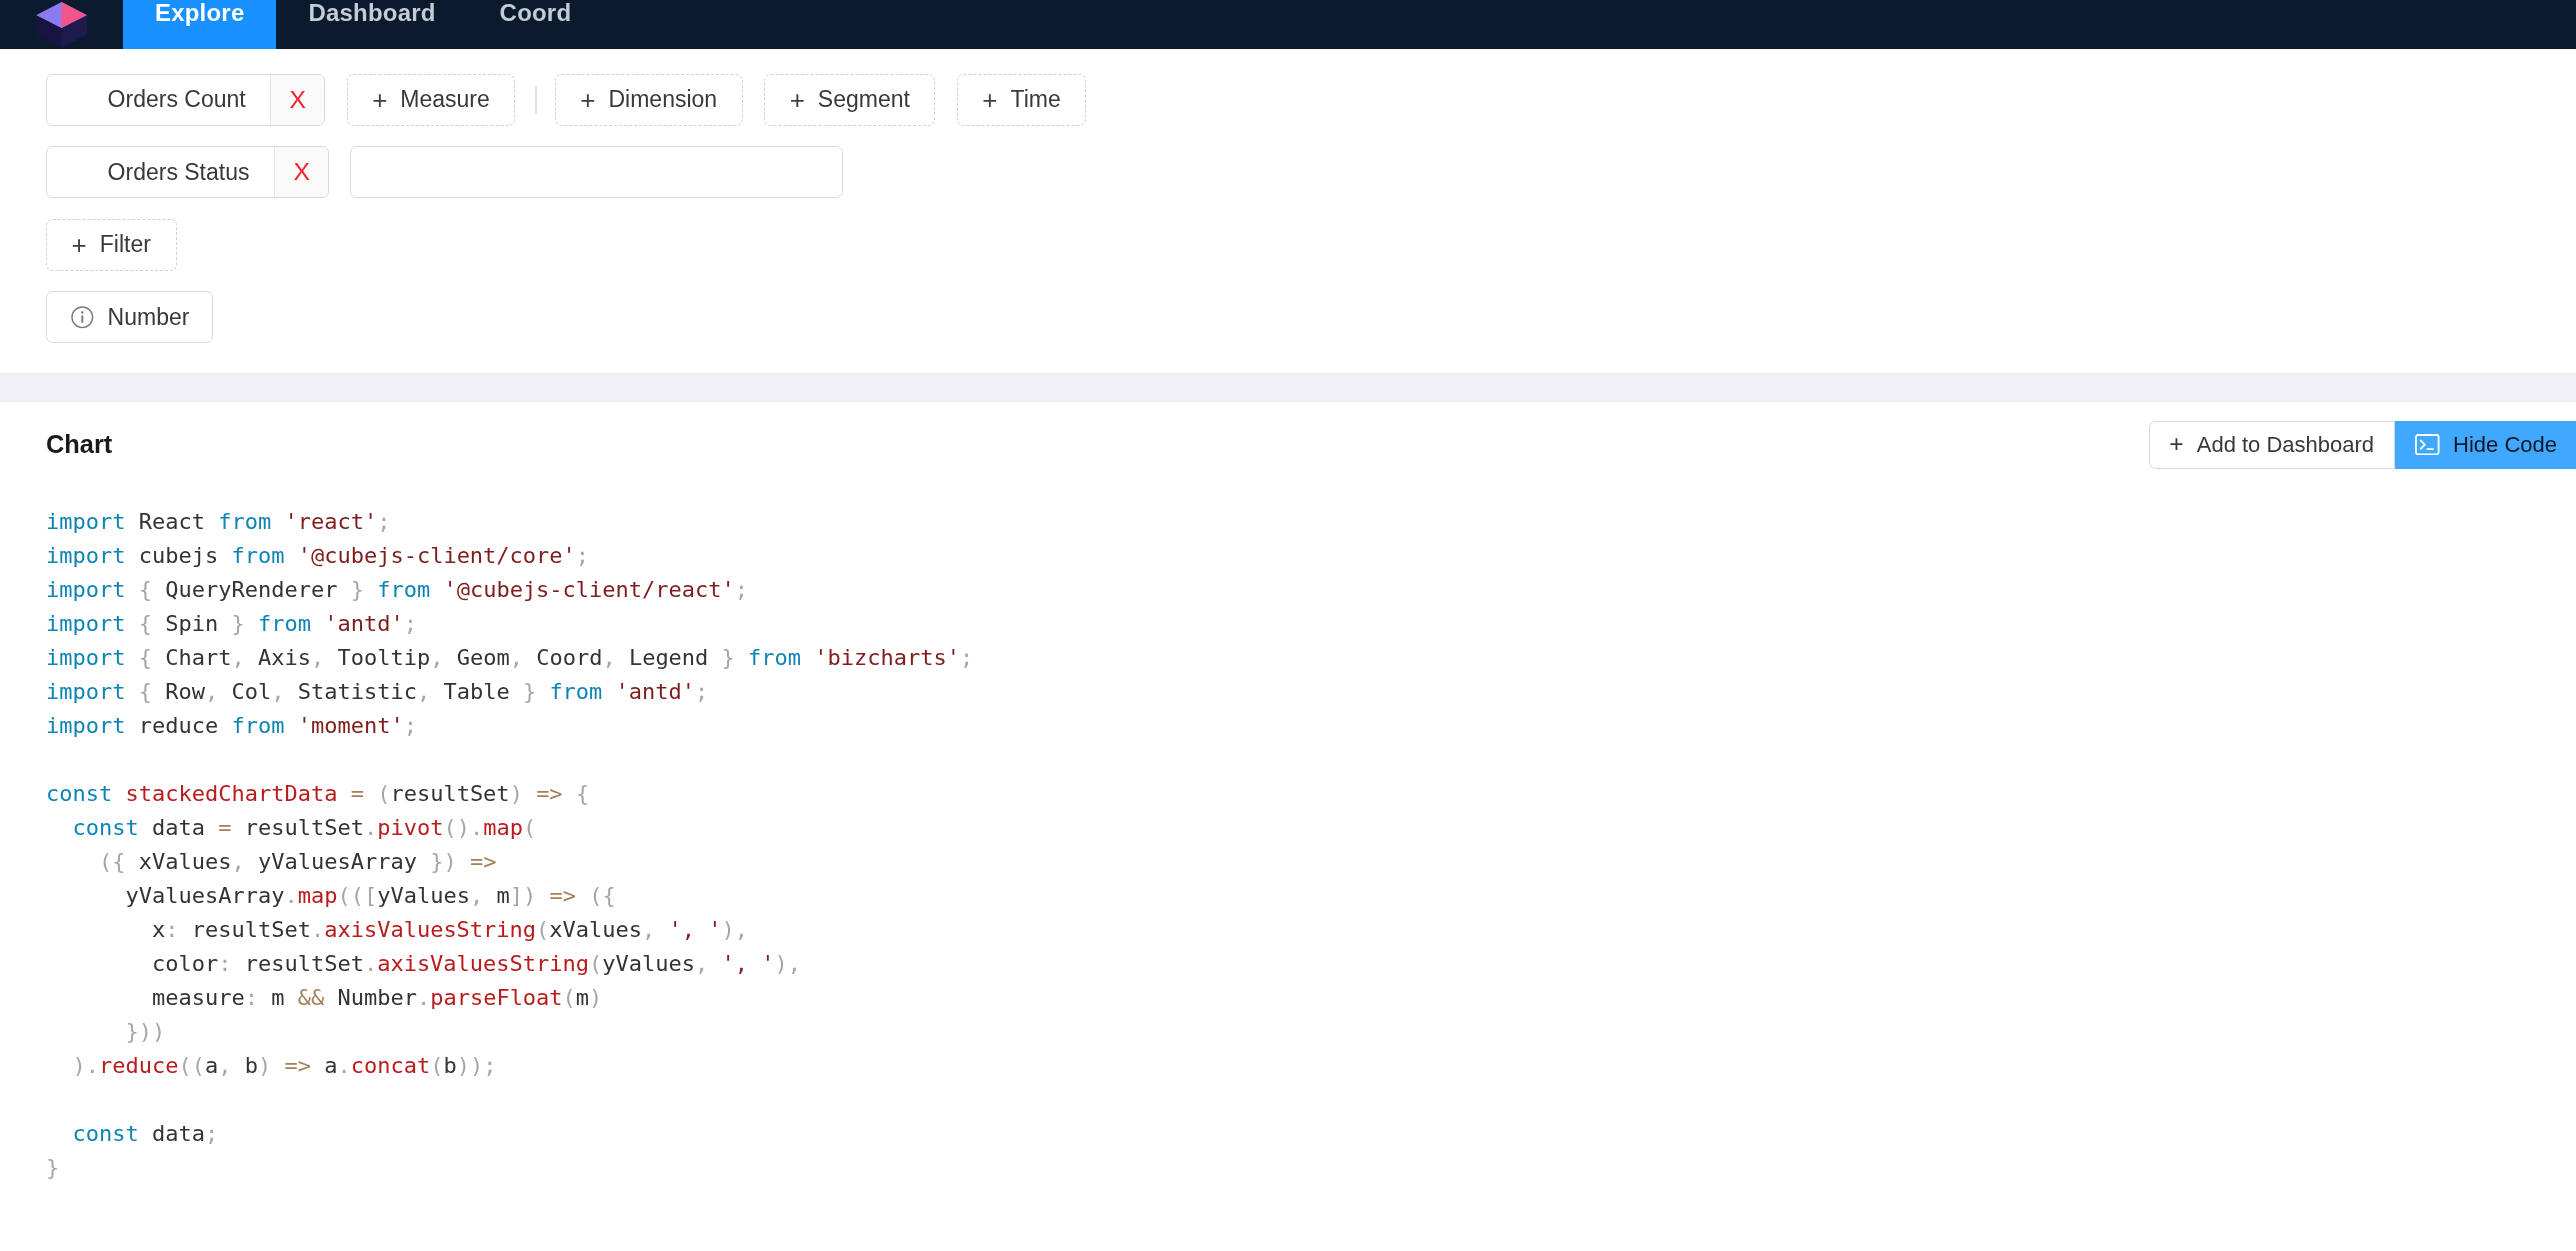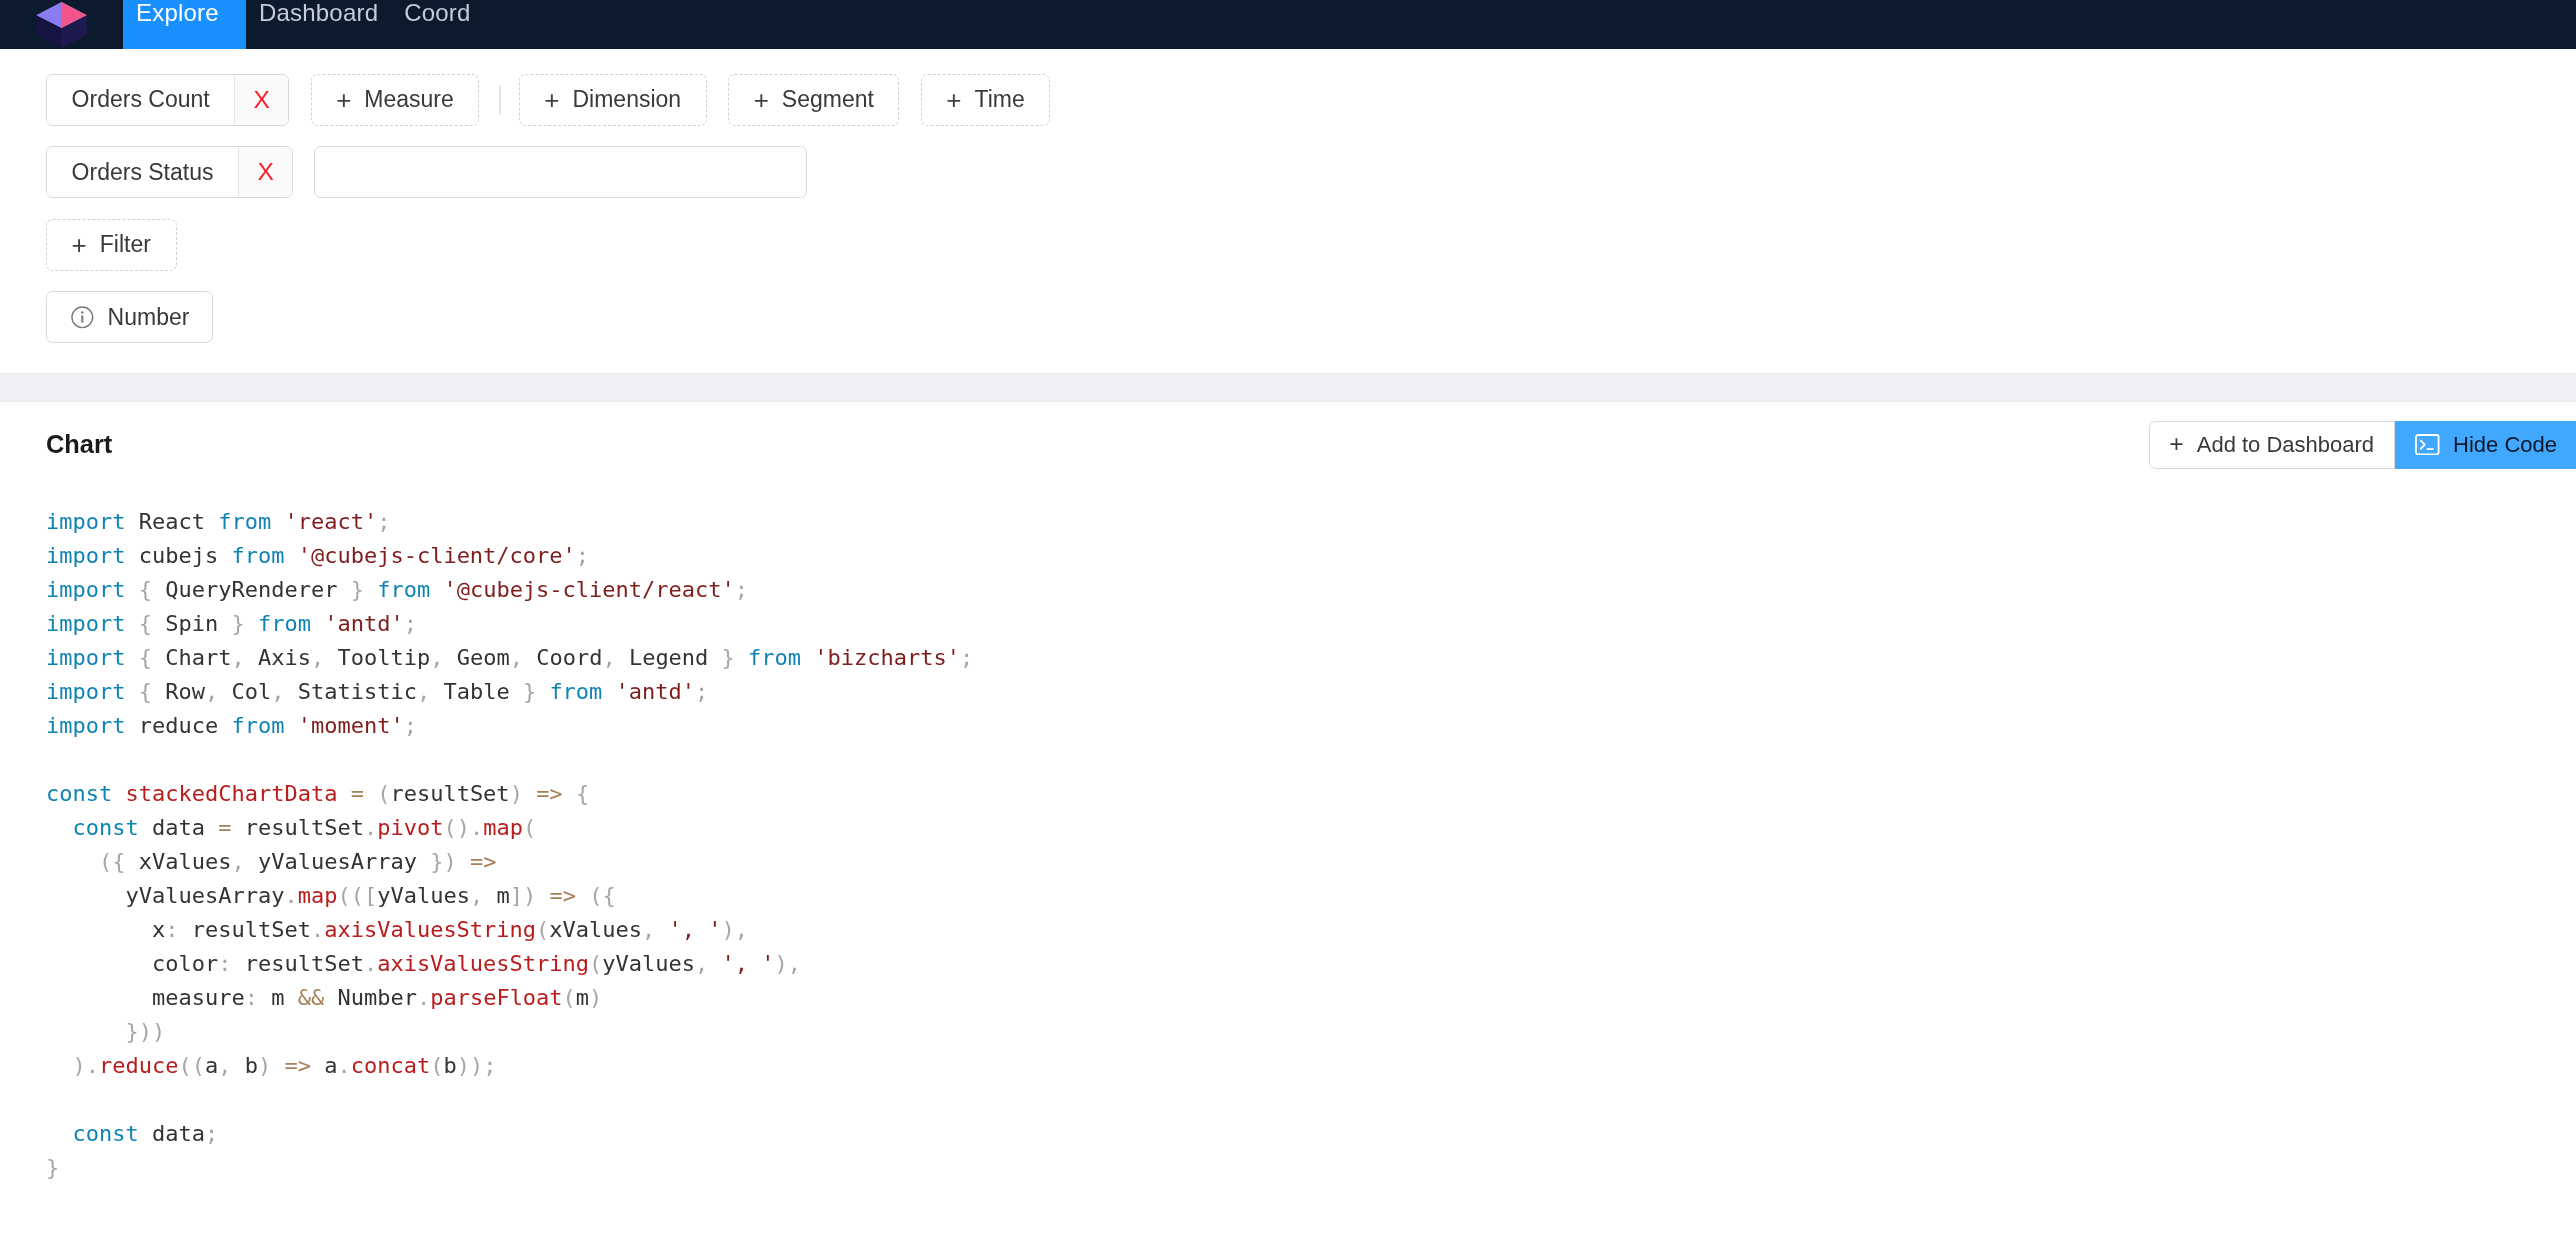--- a/index.html
+++ b/index.html
@@ -39,29 +39,30 @@
     position: relative;
   }
   .cube-logo { position: relative; width: 51px; height: 46px; }
   .cube-logo svg { display: block; }
 
   .nav-tabs { display: flex; align-items: stretch; height: 49px; }
   .nav-tab {
     display: flex;
     align-items: center;
     justify-content: flex-start;
-    padding: 0 13px;
+    padding: 0 32px;
     min-width: 123px;
     font-size: 24px;
     color: #c3ccd8;
     height: 49px;
     letter-spacing: 0.2px;
     cursor: pointer;
     line-height: 1;
     padding-bottom: 23px;
+    font-weight: bold;
   }
   .nav-tab.active {
     background: #1890ff;
     color: #ffffff;
   }
 
   
   .builder {
     background: #ffffff;
     padding: 24.6px 46px 29.6px 46px;
@@ -74,20 +75,21 @@
   .member {
     display: inline-flex;
     align-items: stretch;
     height: 52px;
     border: 1.6px solid #d9d9d9;
     border-radius: 6.6px;
     background: #ffffff;
     overflow: hidden;
     margin-right: 21.3px;
     cursor: pointer;
+    padding-left: 36px;
   }
   .member-label {
     display: flex;
     align-items: center;
     padding: 0 24.6px;
     font-size: 23px;
     color: #393939;
     background: #ffffff;
     white-space: nowrap;
   }

